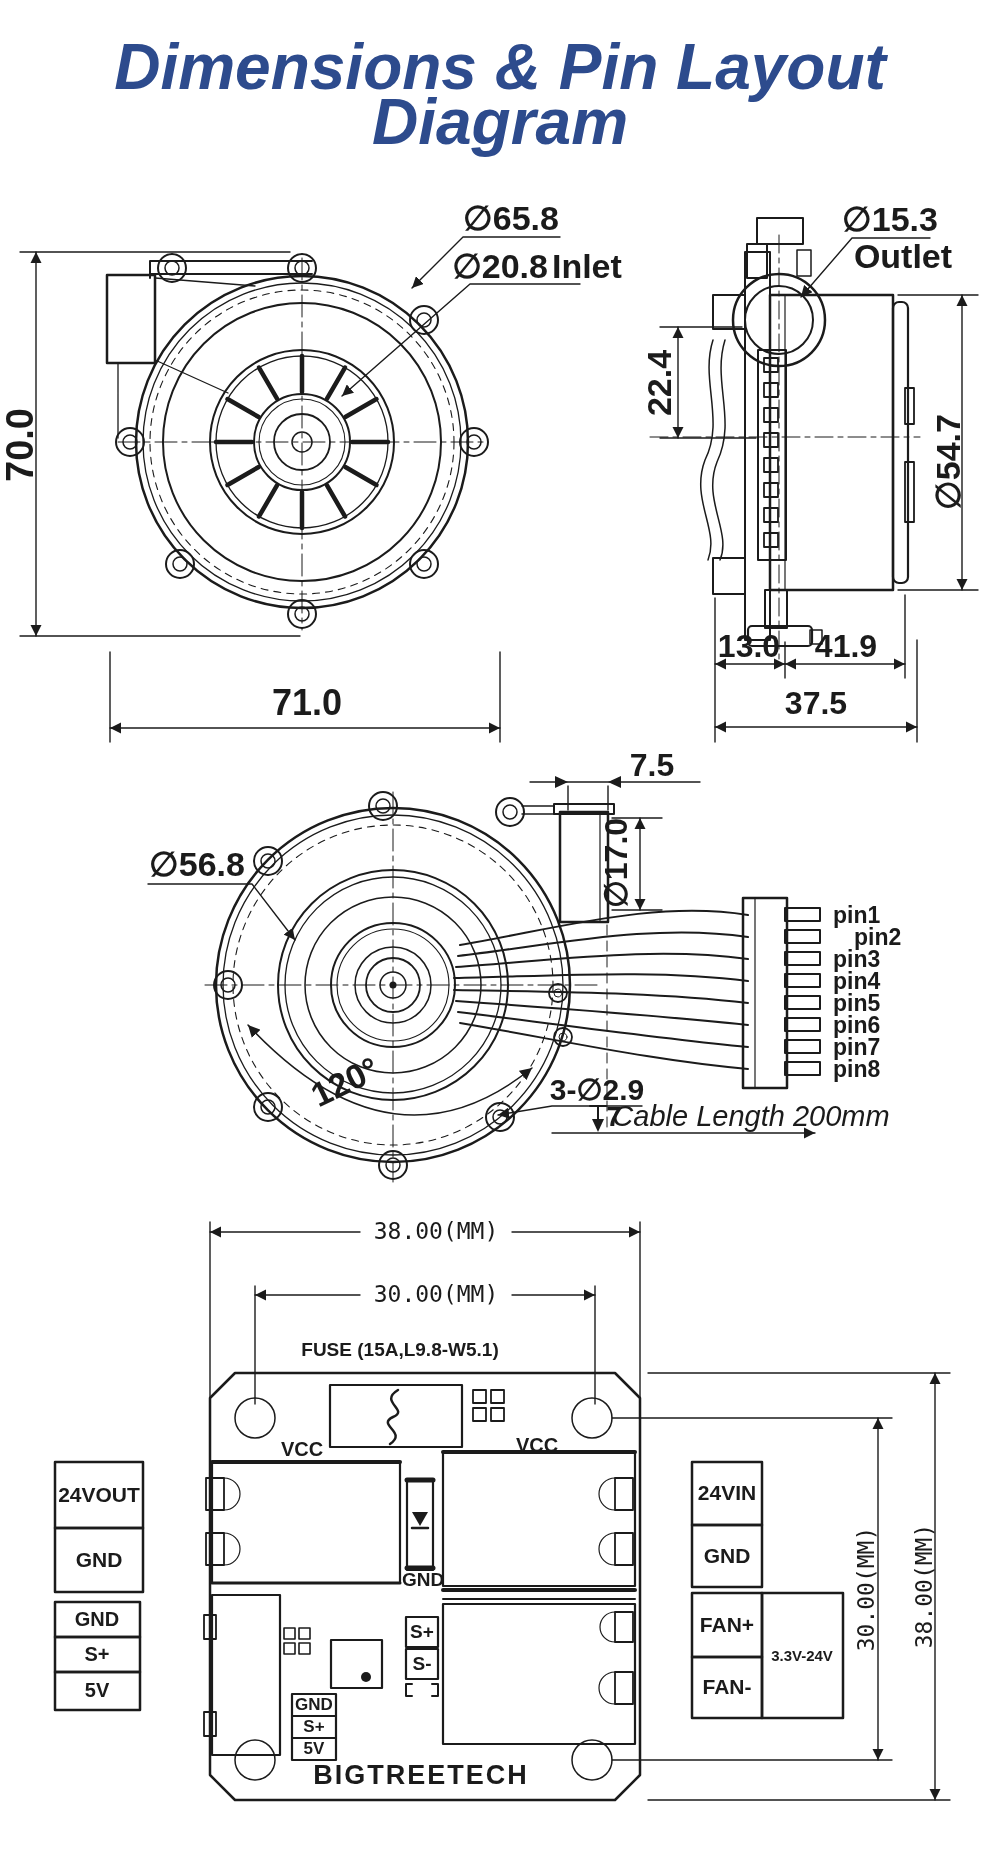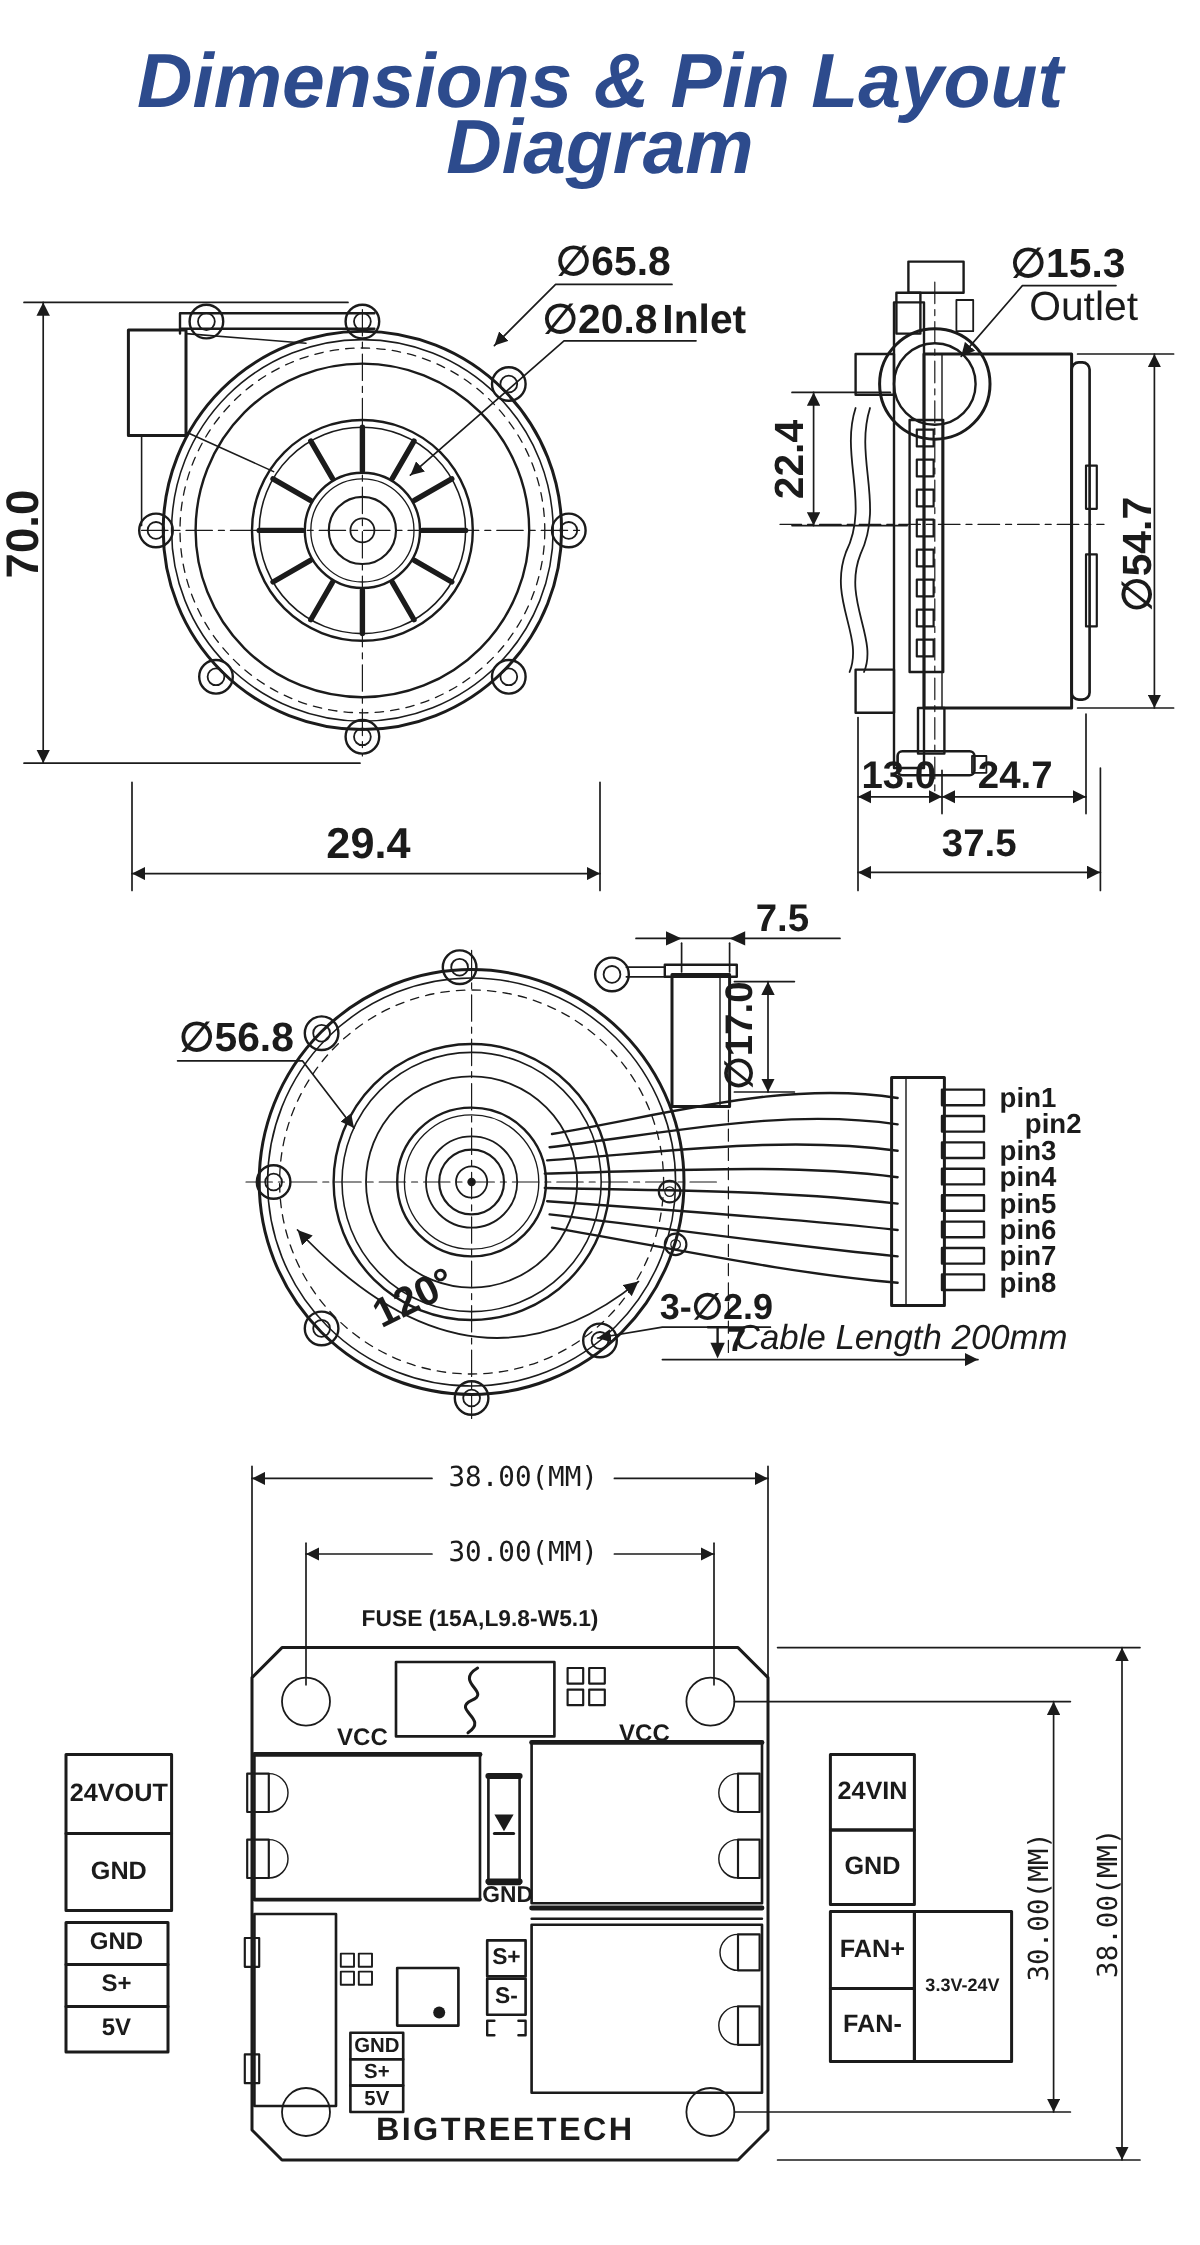--- a/index.html
+++ b/index.html
@@ -340,30 +340,30 @@
         <path d="M935 1373 V1800" marker-start="url(#ah)" marker-end="url(#ah)"></path>
       </g>
     </g>
   </g>
 </svg>
 
 <div class="title-line" style="top:122px">Diagram</div>
 <div class="title-line" style="top:67px">Dimensions &amp; Pin Layout</div>
 
 <div class="t r90" style="left:20px;top:445px;font-size:38px">70.0</div>
-<div class="t" style="left:307px;top:703px;font-size:36px">29.4</div>
+<div class="t" style="left:307px;top:703px;font-size:36px">71.0</div>
 <div class="t" style="left:511px;top:218px">∅65.8</div>
 <div class="t" style="left:537px;top:266px"><span>∅20.8</span><span style="font-weight:600;margin-left:4px">Inlet</span></div>
 
 <div class="t" style="left:890px;top:219px">∅15.3</div>
-<div class="t" style="left:903px;top:256px;font-weight:400">Outlet</div>
+<div class="t" style="left:903px;top:256px;font-weight:700">Outlet</div>
 <div class="t r90" style="left:659px;top:383px">22.4</div>
 <div class="t r90" style="left:948px;top:462px">∅54.7</div>
 <div class="t" style="left:749px;top:646px;font-size:32px">13.0</div>
-<div class="t" style="left:846px;top:646px;font-size:32px">24.7</div>
+<div class="t" style="left:846px;top:646px;font-size:32px">41.9</div>
 <div class="t" style="left:816px;top:703px;font-size:32px">37.5</div>
 
 <div class="t" style="left:652px;top:765px;font-size:32px">7.5</div>
 <div class="t r90" style="left:616px;top:863px;font-size:32px">∅17.0</div>
 <div class="t" style="left:197px;top:864px">∅56.8</div>
 <div class="t" style="left:345px;top:1082px;transform:translate(-50%,-50%) rotate(-26deg)">120°</div>
 <div class="t" style="left:597px;top:1089px;font-size:30px">3-∅2.9</div>
 <div class="t" style="left:614px;top:1117px;font-size:28px">7</div>
 <div class="t ital" style="left:751px;top:1116px;font-size:29px">Cable Length 200mm</div>
 <div class="pin" style="left:833px;top:915px">pin1</div>

